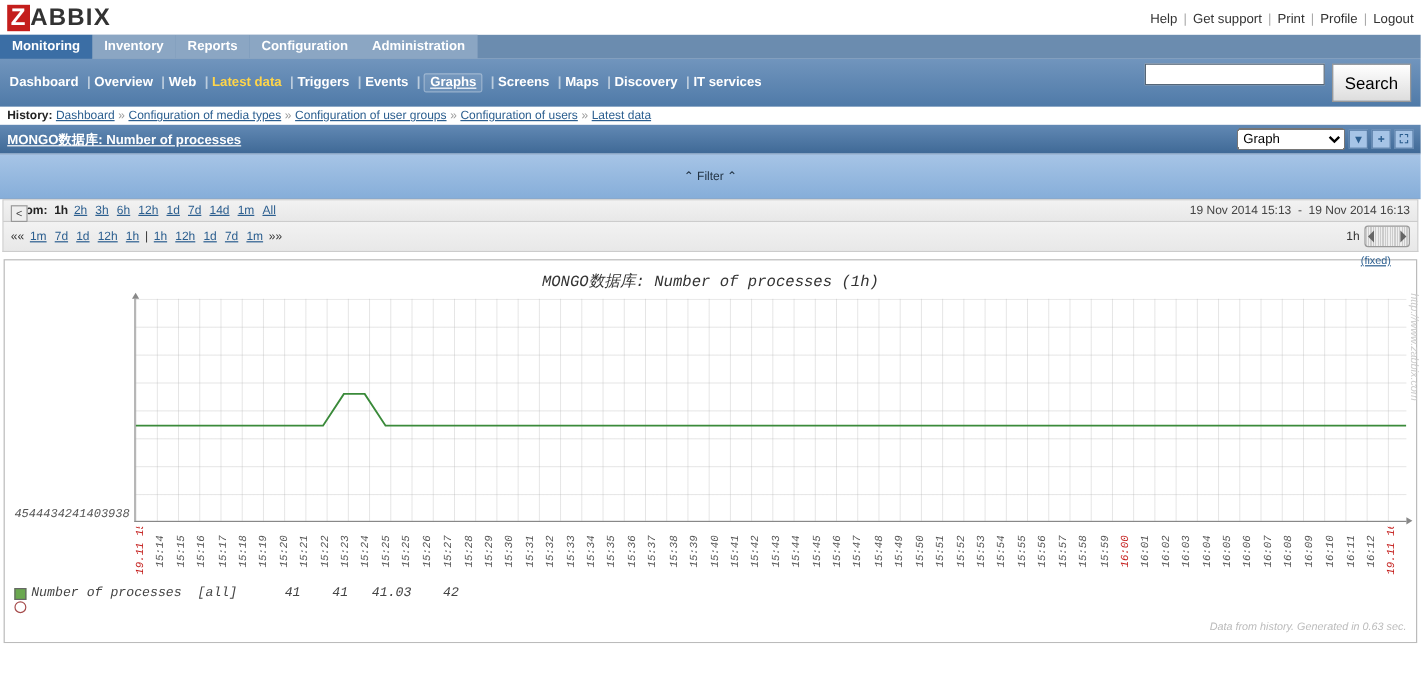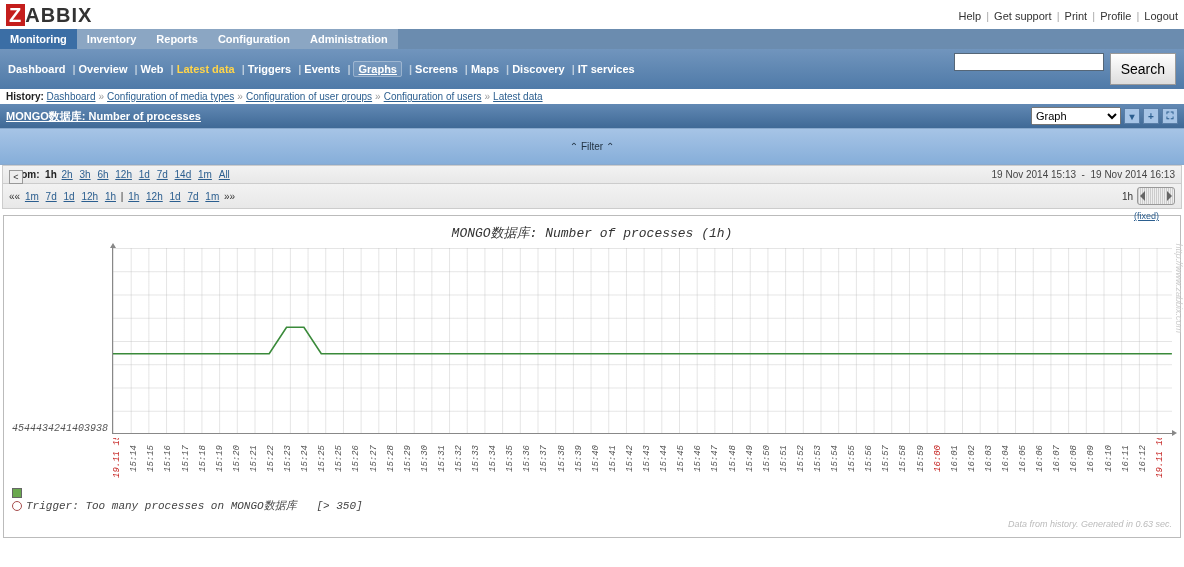--- a/index.html
+++ b/index.html
@@ -227,18 +227,18 @@
           <span class="x-tick">16:10</span>
           <span class="x-tick">16:11</span>
           <span class="x-tick">16:12</span>
           <span class="x-tick red">19.11 16:13</span>
         </div>
       <div class="watermark">http://www.zabbix.com</div>
     </div>
   </div>
   <div class="legend">
     <div class="legend-rows">
-        <div class="legend-row"><span class="leg-sq"></span></div>
-        <div class="legend-row"><span class="leg-circle"></span><span>Trigger: Too many processes on MONGO数据库   [&gt; 350]</span></div>
+        <div class="legend-row"><span class="leg-sq"></span><span>Number of processes  [all]      41    41   41.03    42</span></div>
+        <div class="legend-row"><span class="leg-circle"></span></div>
       </div>
   </div>
   <div class="footer-note">Data from history. Generated in 0.63 sec.</div>
 </div>
 
 </body></html>

